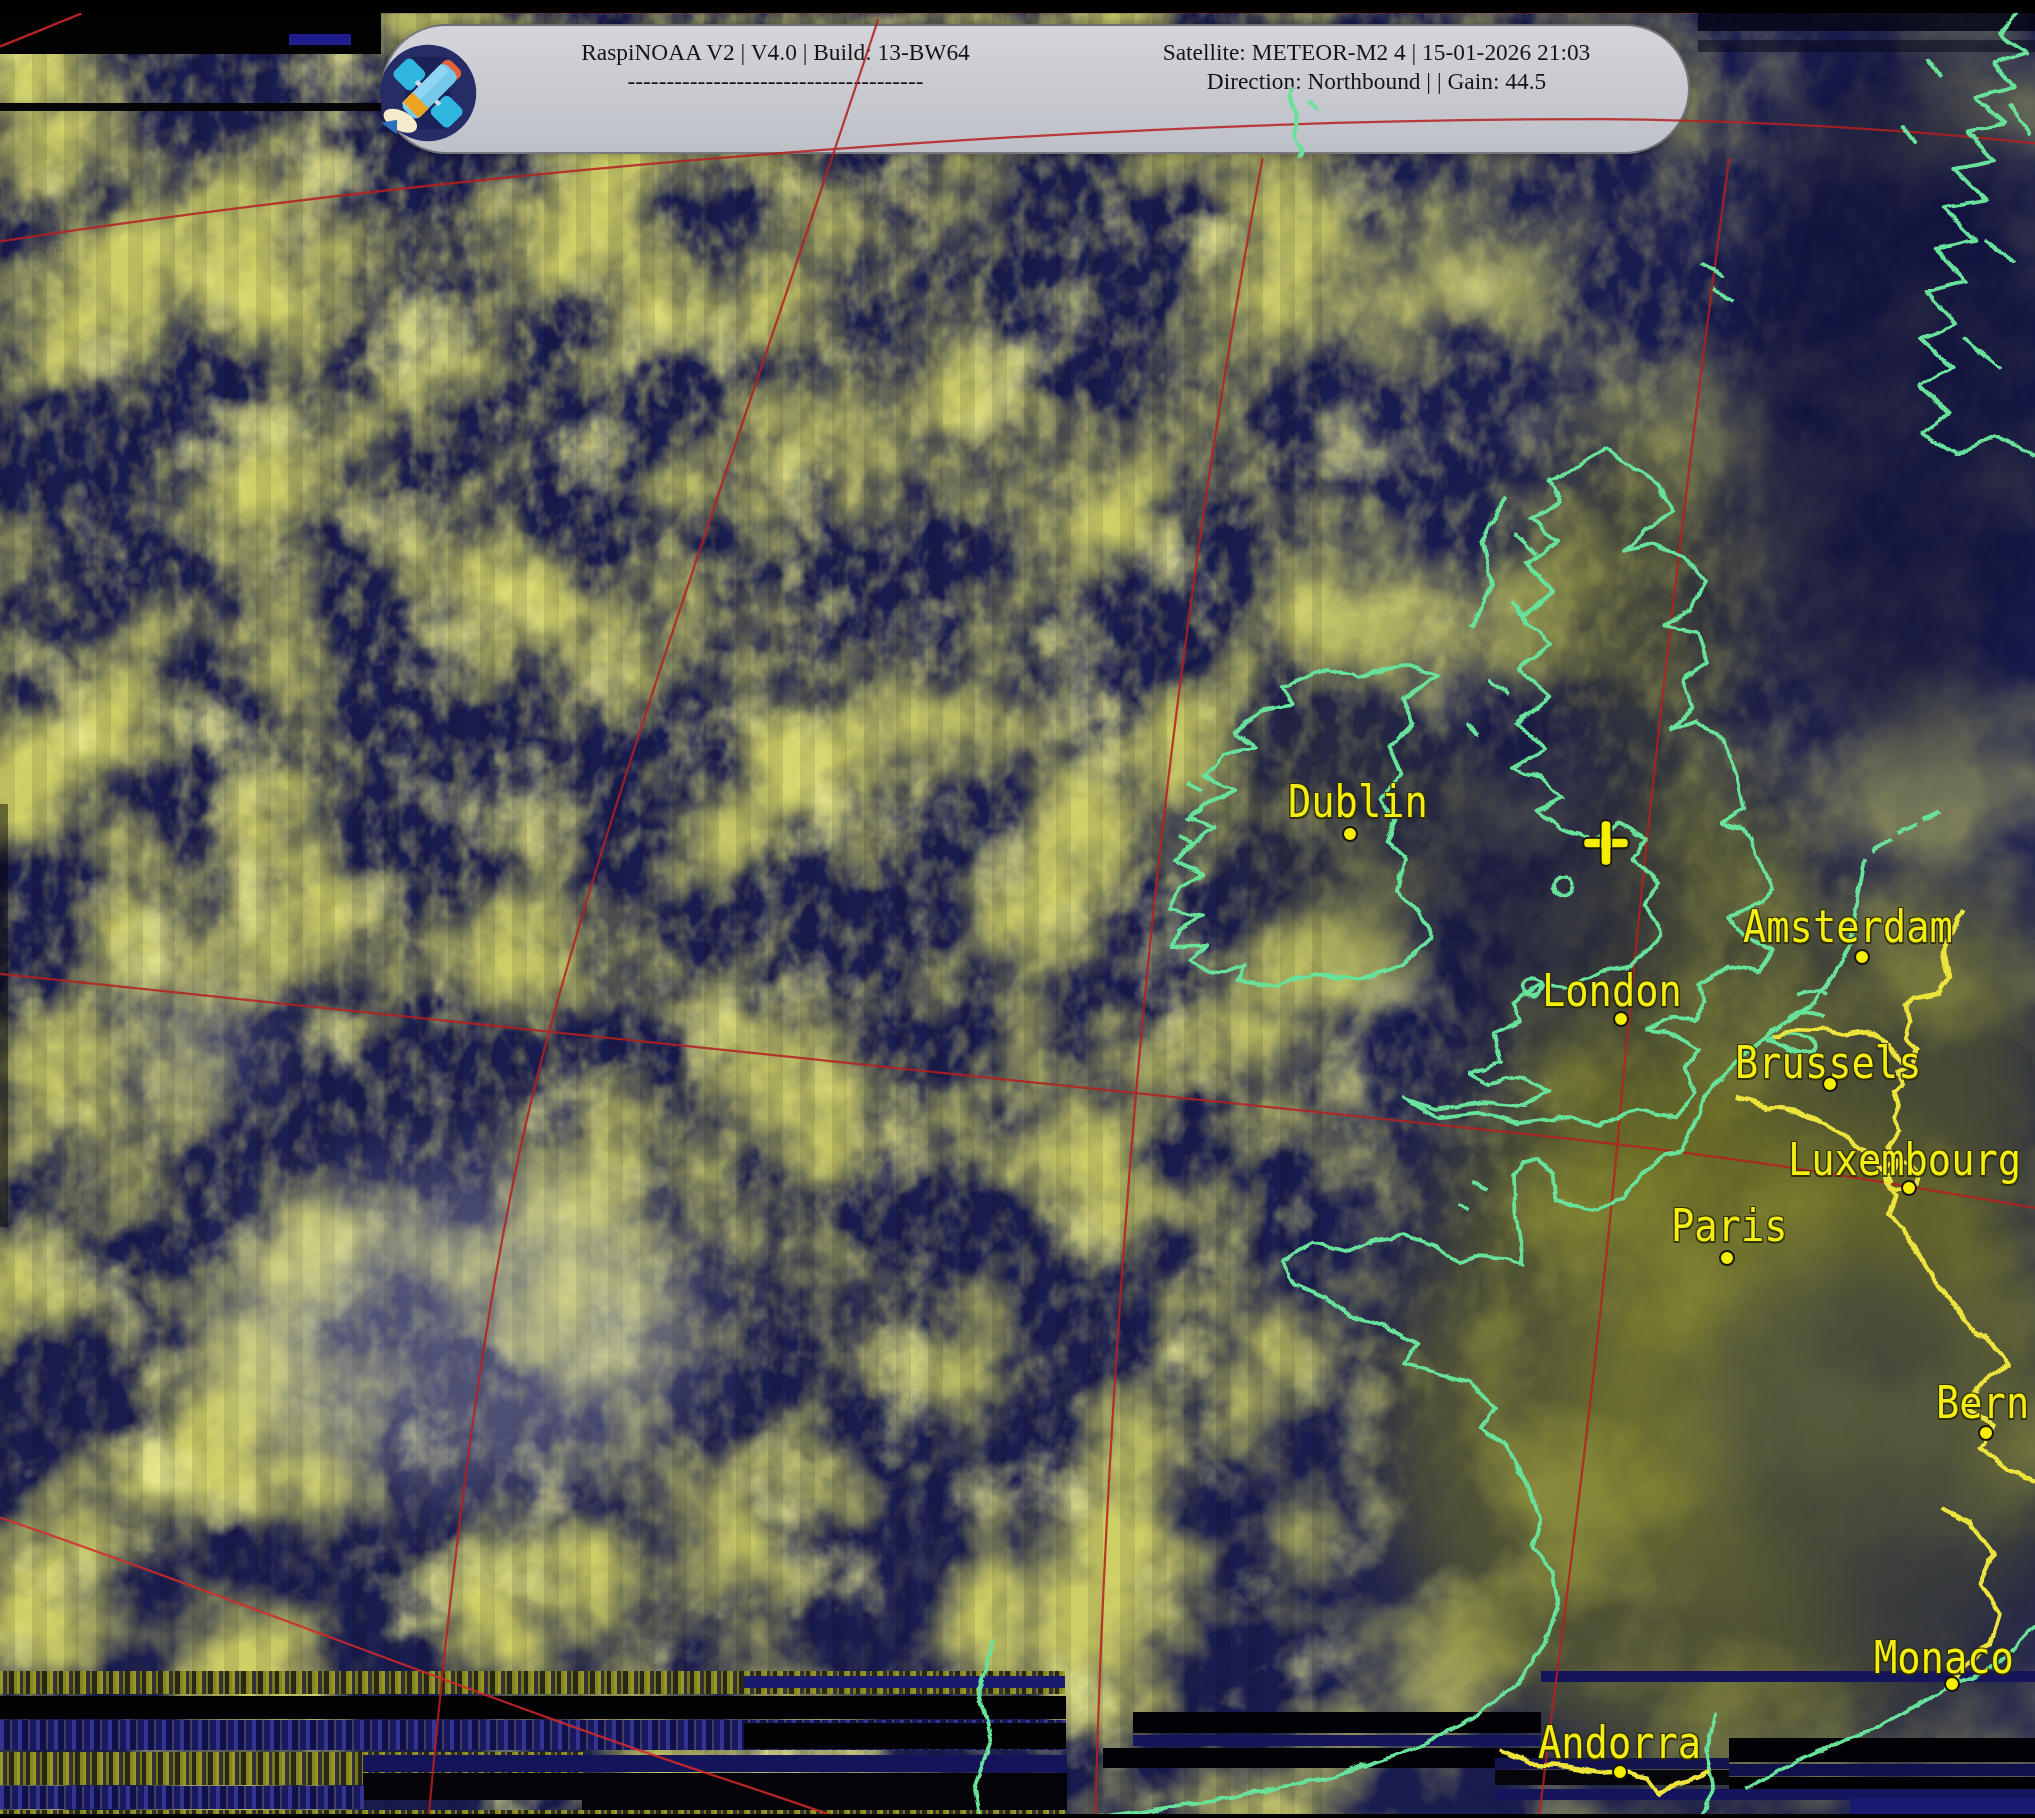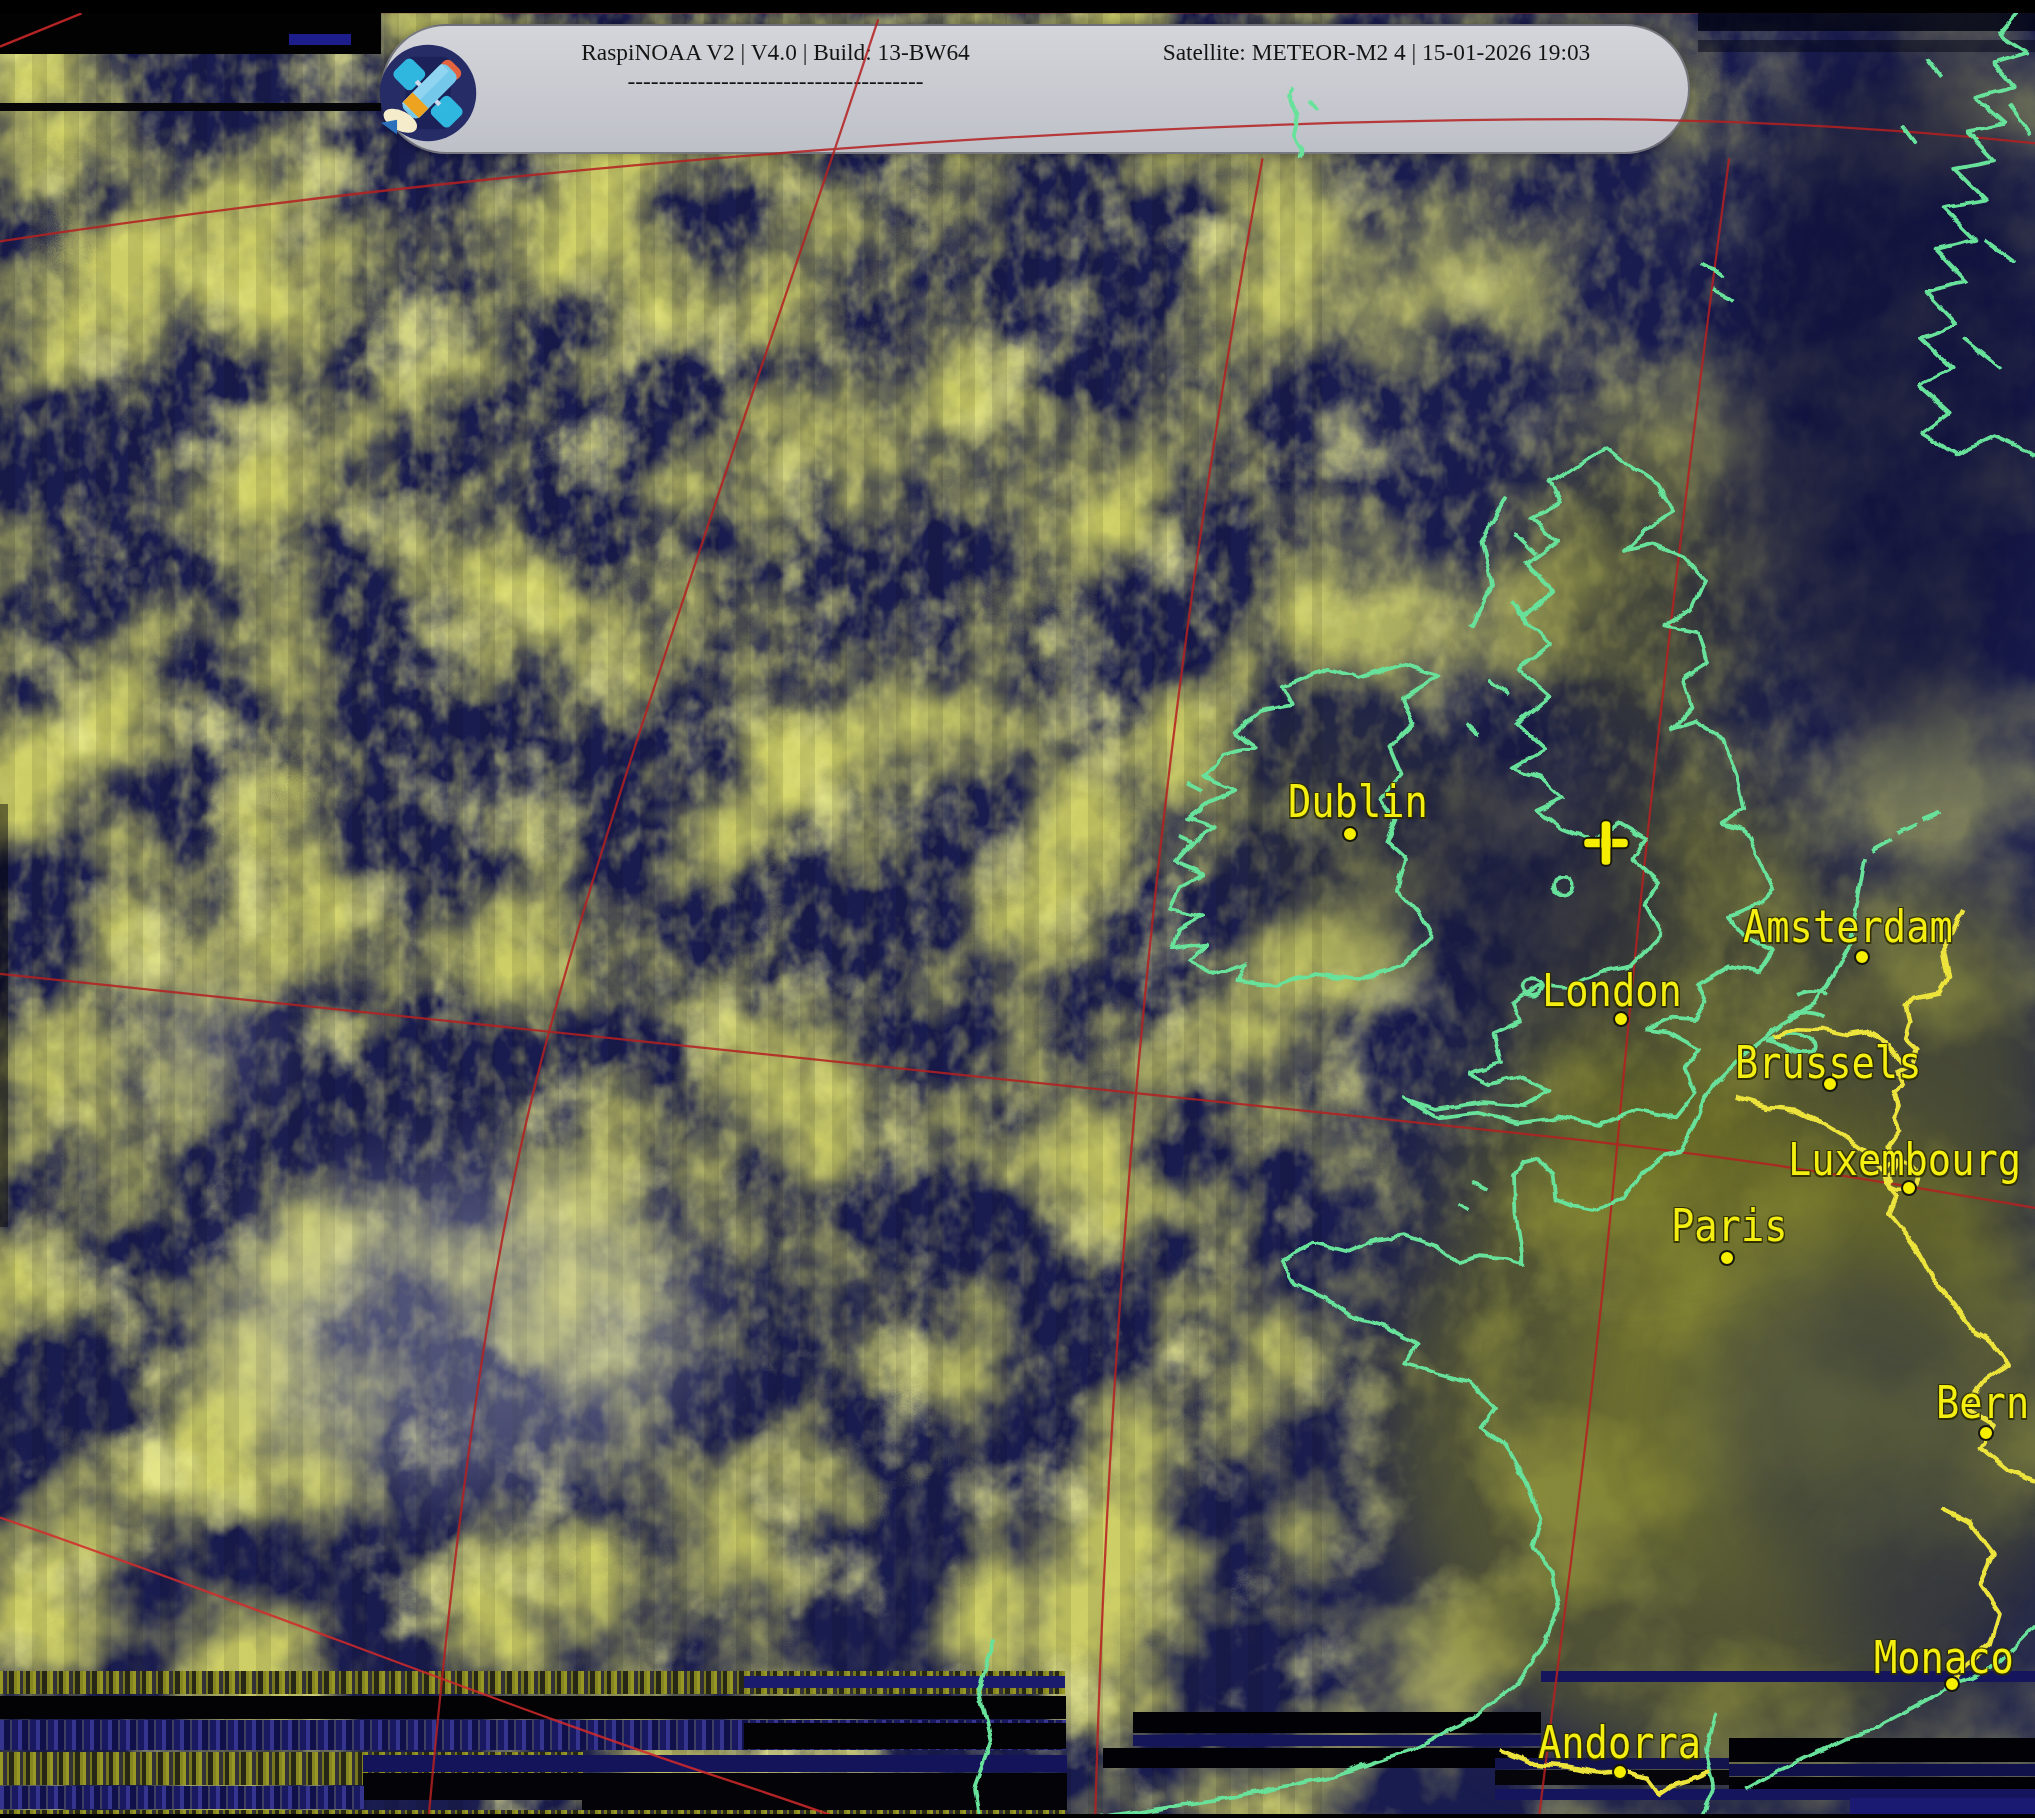--- a/index.html
+++ b/index.html
@@ -145,21 +145,22 @@
           <ellipse rx="24" ry="13" fill="#f4ecca" transform="rotate(-18)"></ellipse>
           <path d="M -4,2 L 10,16 L -16,20 Z" fill="#2b70bb"></path>
         </g>
       </g>
     </svg>
     <div class="hcol" id="hcol-left">
         <div>RaspiNOAA V2 | V4.0 | Build: 13-BW64</div>
         <div>--------------------------------------</div>
       </div>
     <div class="hcol" id="hcol-right">
-        <div>Satellite: METEOR-M2 4 | 15-01-2026 19:03</div>
+        <div>Satellite: METEOR-M2 4 | 15-01-2026 21:03</div>
+        <div>Direction: Northbound | | Gain: 44.5</div>
       </div>
   </div>
 
   <svg id="linesvg" width="2035" height="1819" viewBox="0 0 2695 2408">
     <defs>
       <filter id="fRough" x="-5%" y="-5%" width="110%" height="110%">
         <feTurbulence type="fractalNoise" baseFrequency="0.04" numOctaves="2" seed="3" result="t"></feTurbulence>
         <feDisplacementMap in="SourceGraphic" in2="t" scale="10" xChannelSelector="R" yChannelSelector="G"></feDisplacementMap>
       </filter>
     </defs>

